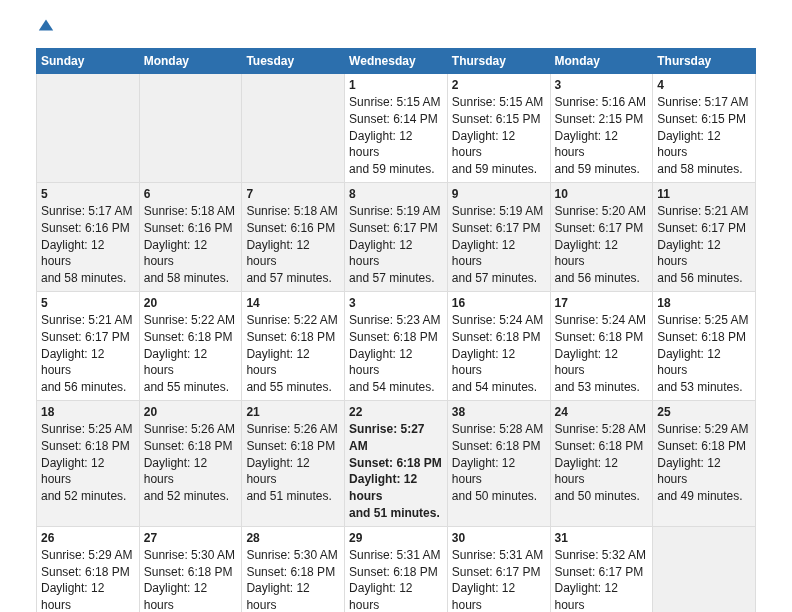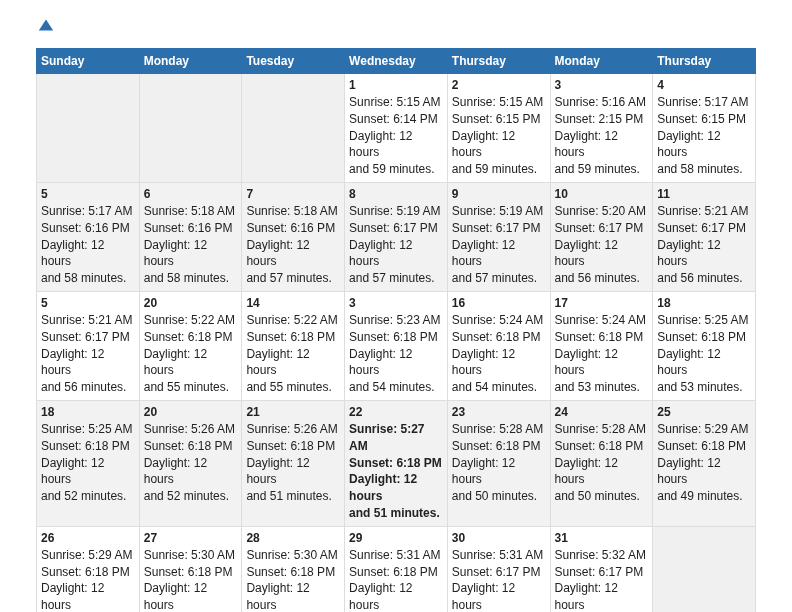--- a/index.html
+++ b/index.html
@@ -290,21 +290,21 @@
 and 51 minutes.</div>
           </td>
           <td>
             <div class="day-num">22</div>
             <div class="day-info" style="white-space: pre-line; font-weight: bold;">Sunrise: 5:27 AM
 Sunset: 6:18 PM
 Daylight: 12 hours
 and 51 minutes.</div>
           </td>
           <td>
-            <div class="day-num">23</div>
+            <div class="day-num">38</div>
             <div class="day-info" style="white-space: pre-line;">Sunrise: 5:28 AM
 Sunset: 6:18 PM
 Daylight: 12 hours
 and 50 minutes.</div>
           </td>
           <td>
             <div class="day-num">24</div>
             <div class="day-info" style="white-space: pre-line;">Sunrise: 5:28 AM
 Sunset: 6:18 PM
 Daylight: 12 hours

